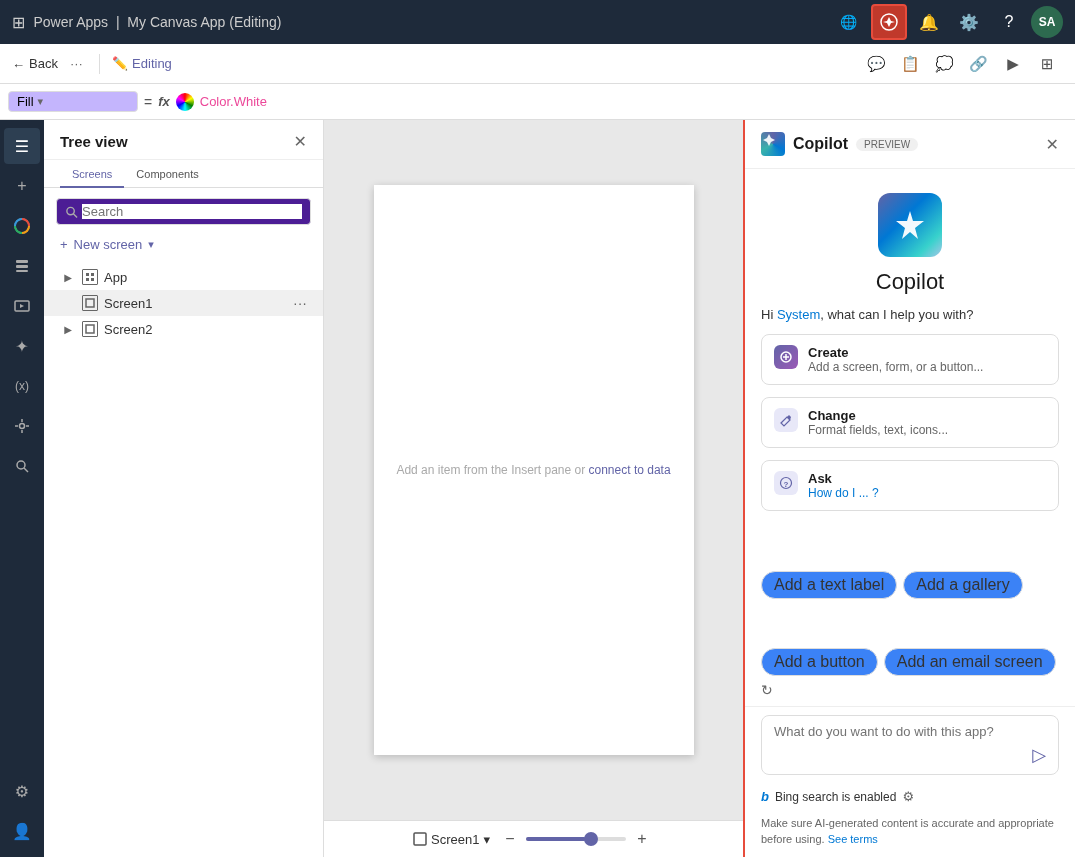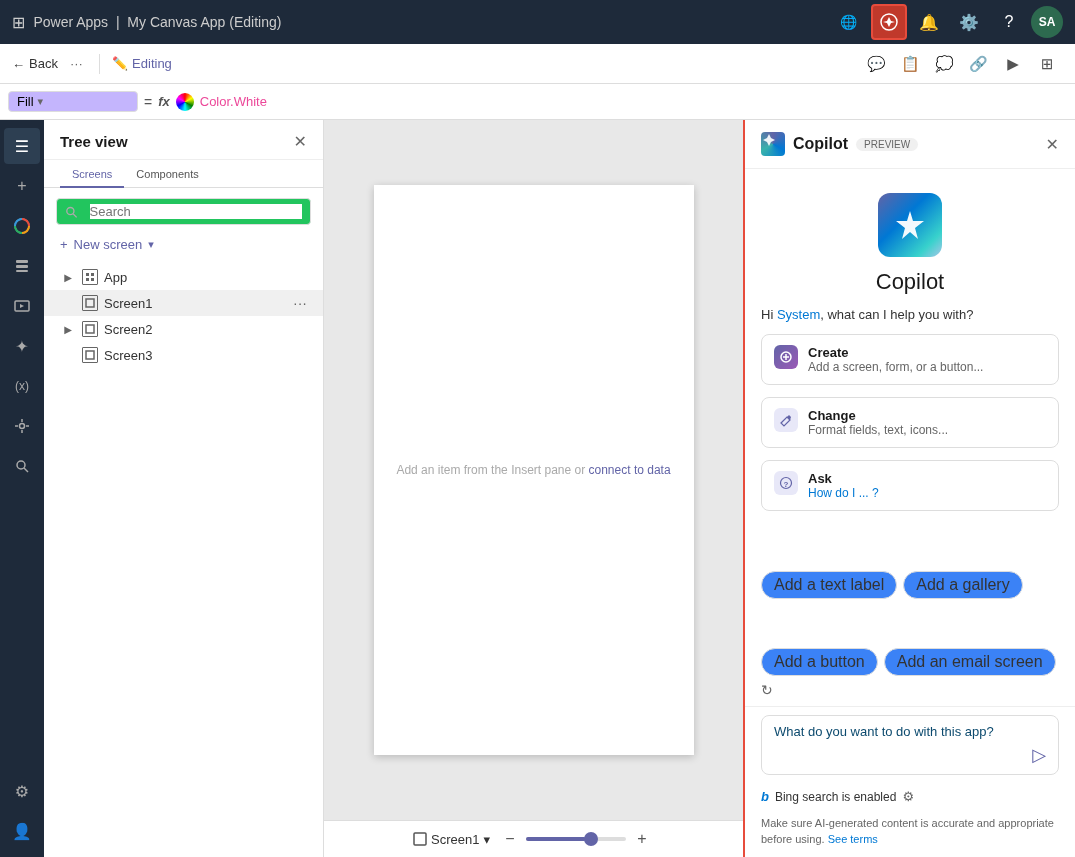--- a/index.html
+++ b/index.html
@@ -76,22 +76,22 @@
     }
     .tree-view-title { font-size: 15px; font-weight: 600; color: #1a1a1a; }
     .tree-view-close { color: #666; cursor: pointer; font-size: 16px; }
     .tree-view-tabs { display: flex; padding: 0 16px; border-bottom: 1px solid #ddd; }
     .tree-view-tab {
       padding: 8px 12px 6px; cursor: pointer; color: #555; font-size: 11px;
       border-bottom: 2px solid transparent; margin-bottom: -1px;
     }
     .tree-view-tab.active { color: #6264a7; border-bottom-color: #6264a7; font-weight: 500; }
     .tree-view-search {
-      margin: 10px 12px 6px; display: flex; align-items: center; gap: 12px;
-      border: 1px solid #ddd; border-radius: 4px; padding: 5px 8px; background: #22c55e;
+      margin: 10px 12px 6px; display: flex; align-items: center; gap: 4px;
+      border: 1px solid #ddd; border-radius: 4px; padding: 5px 8px; background: #4c1d95;
     }
     .tree-view-search input {
       border: none; outline: none; font-size: 13px; width: 100%; color: #333;
     }
     .tree-view-new {
       display: flex; align-items: center; gap: 6px; padding: 6px 16px 8px;
       color: #6264a7; cursor: pointer; font-size: 13px; font-weight: 500;
     }
     .tree-view-content { flex: 1; overflow-y: auto; padding: 4px 0; }
     .tree-item {
@@ -334,29 +334,20 @@
       <div class="tree-item">
         <div class="tree-item-expand">▶</div>
         <div class="tree-item-icon">
           <svg width="10" height="10" viewBox="0 0 10 10">
             <rect x="1" y="1" width="8" height="8" fill="none" stroke="#666" stroke-width="1.5"></rect>
           </svg>
         </div>
         <span class="tree-item-label">Screen2</span>
       </div>
 
-      <div class="tree-item">
-        <div class="tree-item-expand"></div>
-        <div class="tree-item-icon">
-          <svg width="10" height="10" viewBox="0 0 10 10">
-            <rect x="1" y="1" width="8" height="8" fill="none" stroke="#666" stroke-width="1.5"></rect>
-          </svg>
-        </div>
-        <span class="tree-item-label">Screen3</span>
-      </div>
     </div>
   </div>
 
   <div class="canvas-area">
     <div class="canvas-content">
       <div class="canvas-frame">
         <div class="canvas-hint">
           <span>Add an item from the Insert pane or</span>
           <a href="#">connect to data</a>
         </div>
@@ -454,21 +445,21 @@
     <div class="chips-row">
       <button class="copilot-chip">Add a text label</button>
       <button class="copilot-chip">Add a gallery</button>
       <button class="copilot-chip">Add a button</button>
       <button class="copilot-chip">Add an email screen</button>
       <span class="copilot-refresh-icon">↻</span>
     </div>
 
     <div class="copilot-input-area">
       <div class="copilot-input-box">
-        <span style="color:#0c4a6e;font-size:13px;flex:1;padding-right:8px">What do you want to do with this app?</span>
+        <span style="color:#737373;font-size:13px;flex:1;padding-right:8px">What do you want to do with this app?</span>
         <span class="copilot-send">▷</span>
       </div>
     </div>
 
     <div class="copilot-bing">
       <span style="color:#0078d4;font-weight:700;font-size:13px;font-style:italic">b</span>
       <span>Bing search is enabled</span>
       <span class="copilot-settings-icon">⚙</span>
     </div>
 

